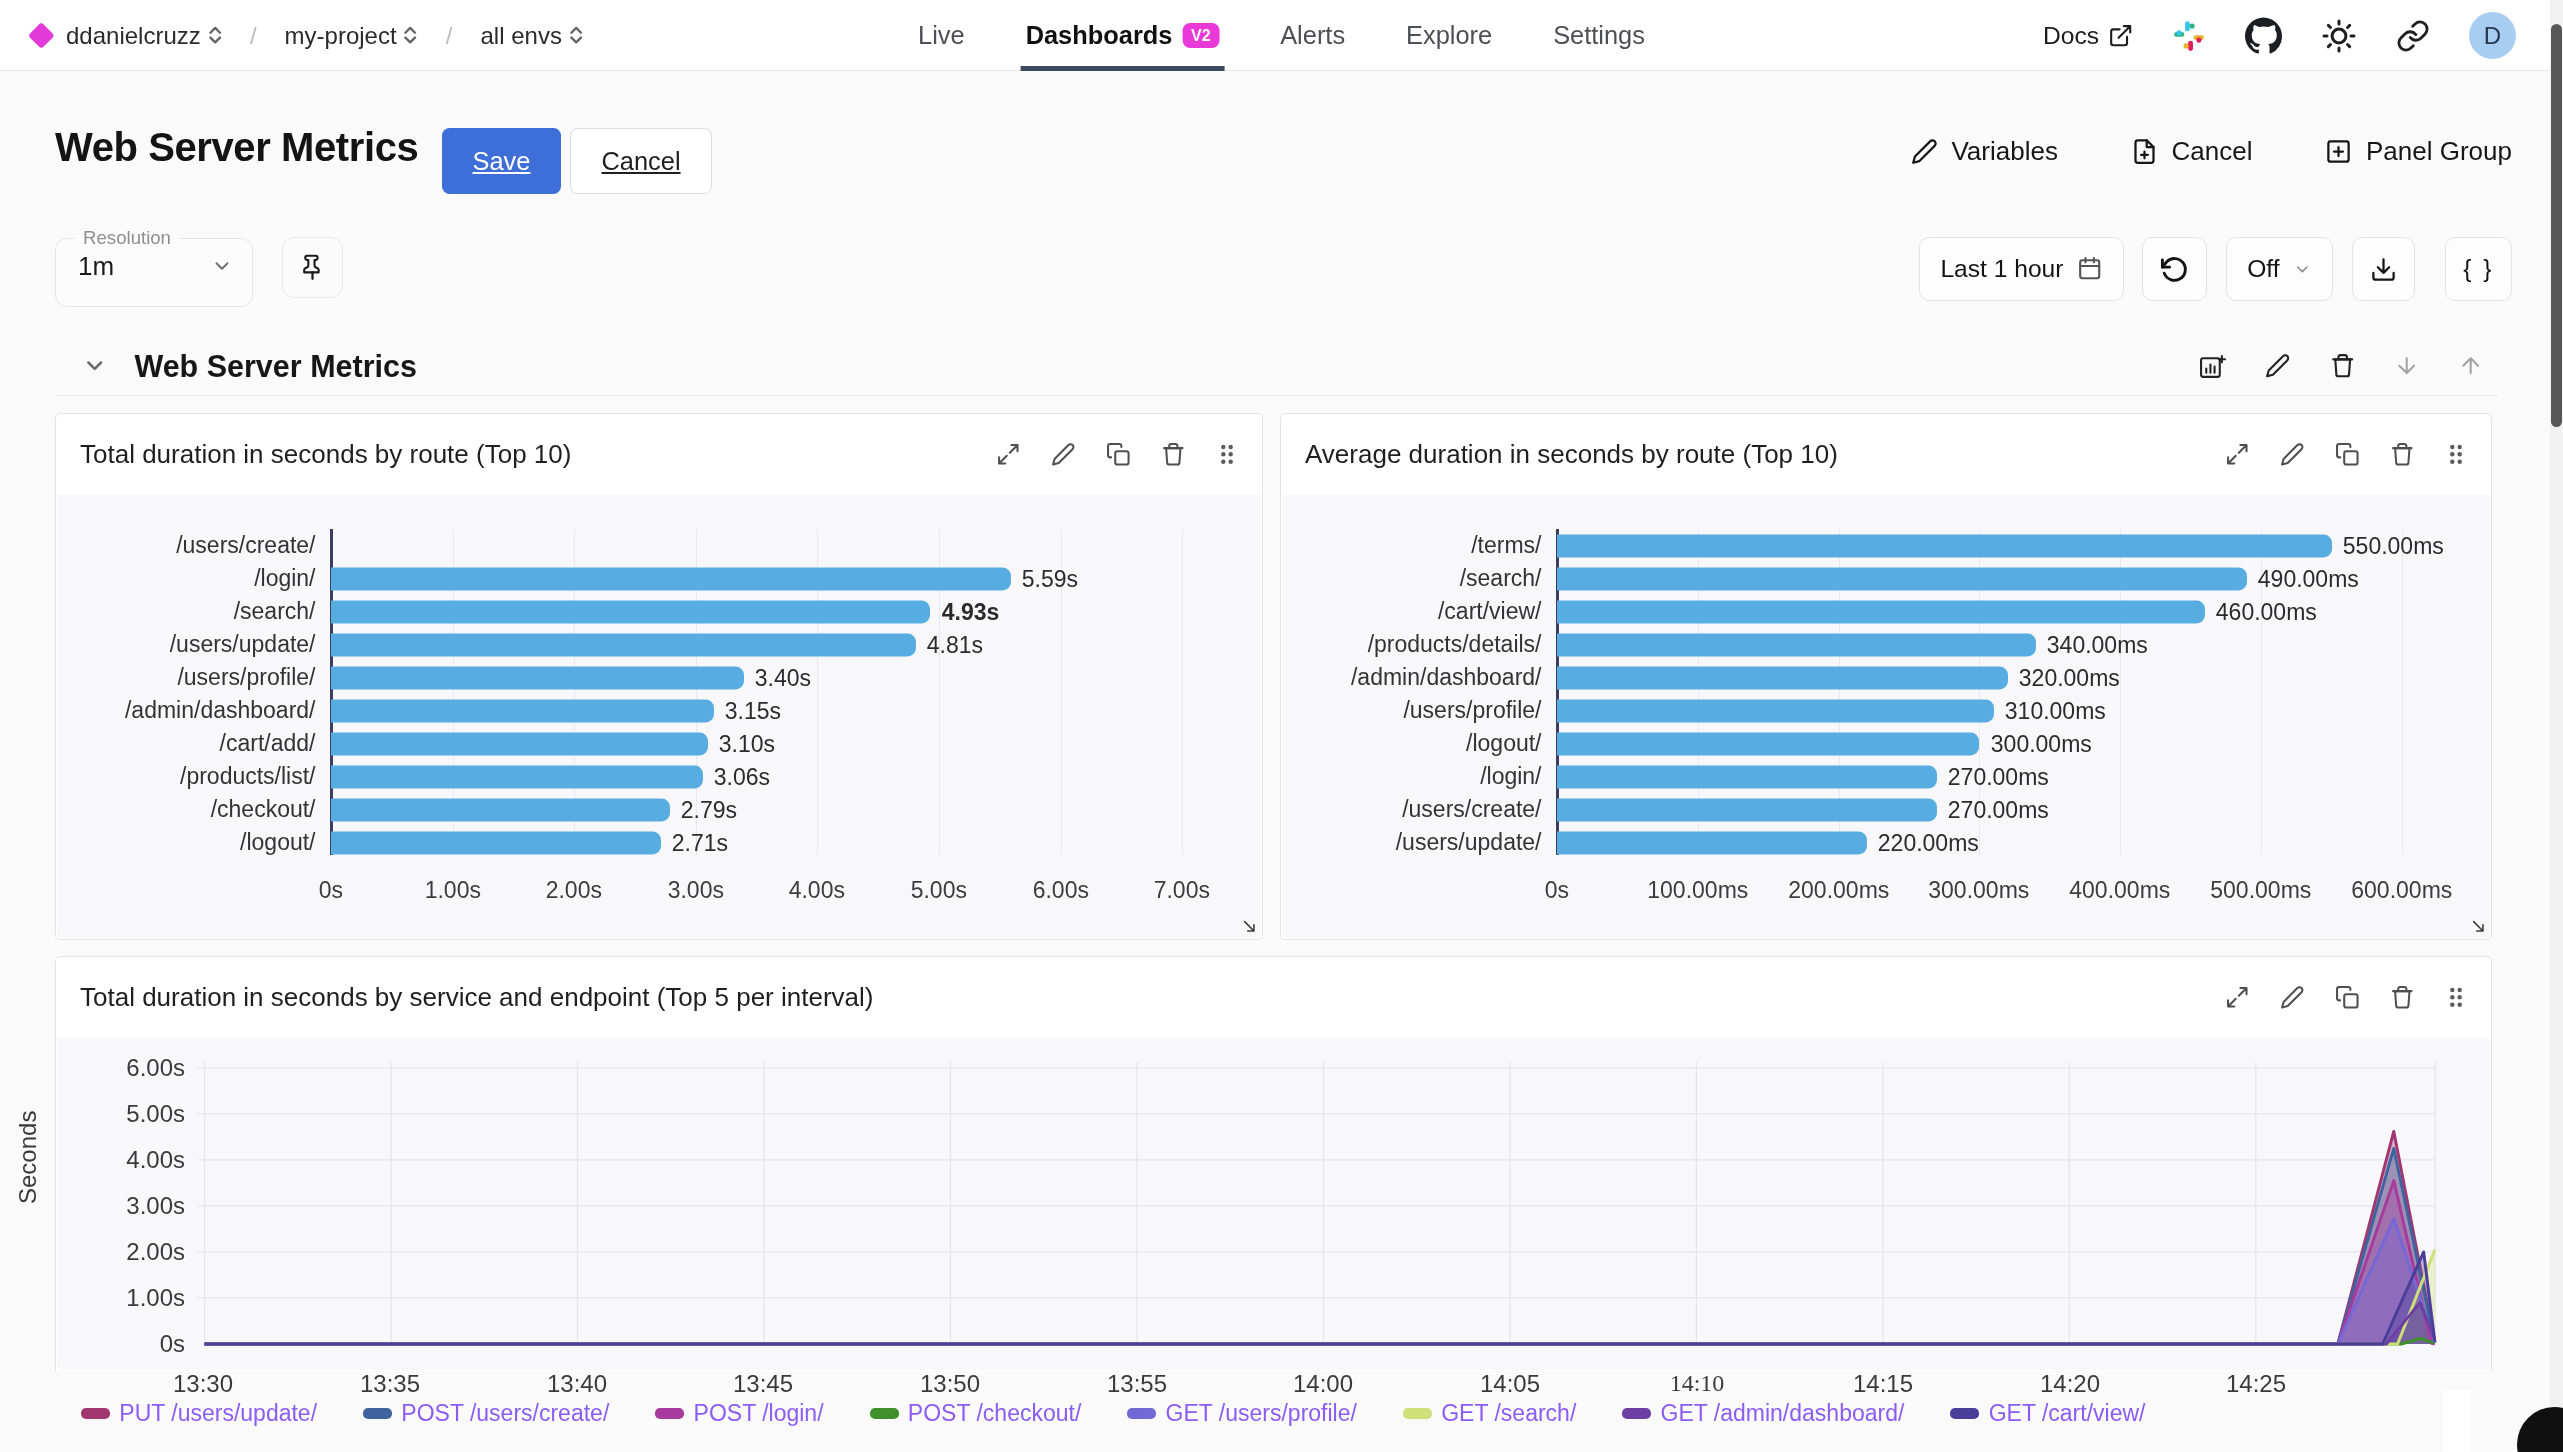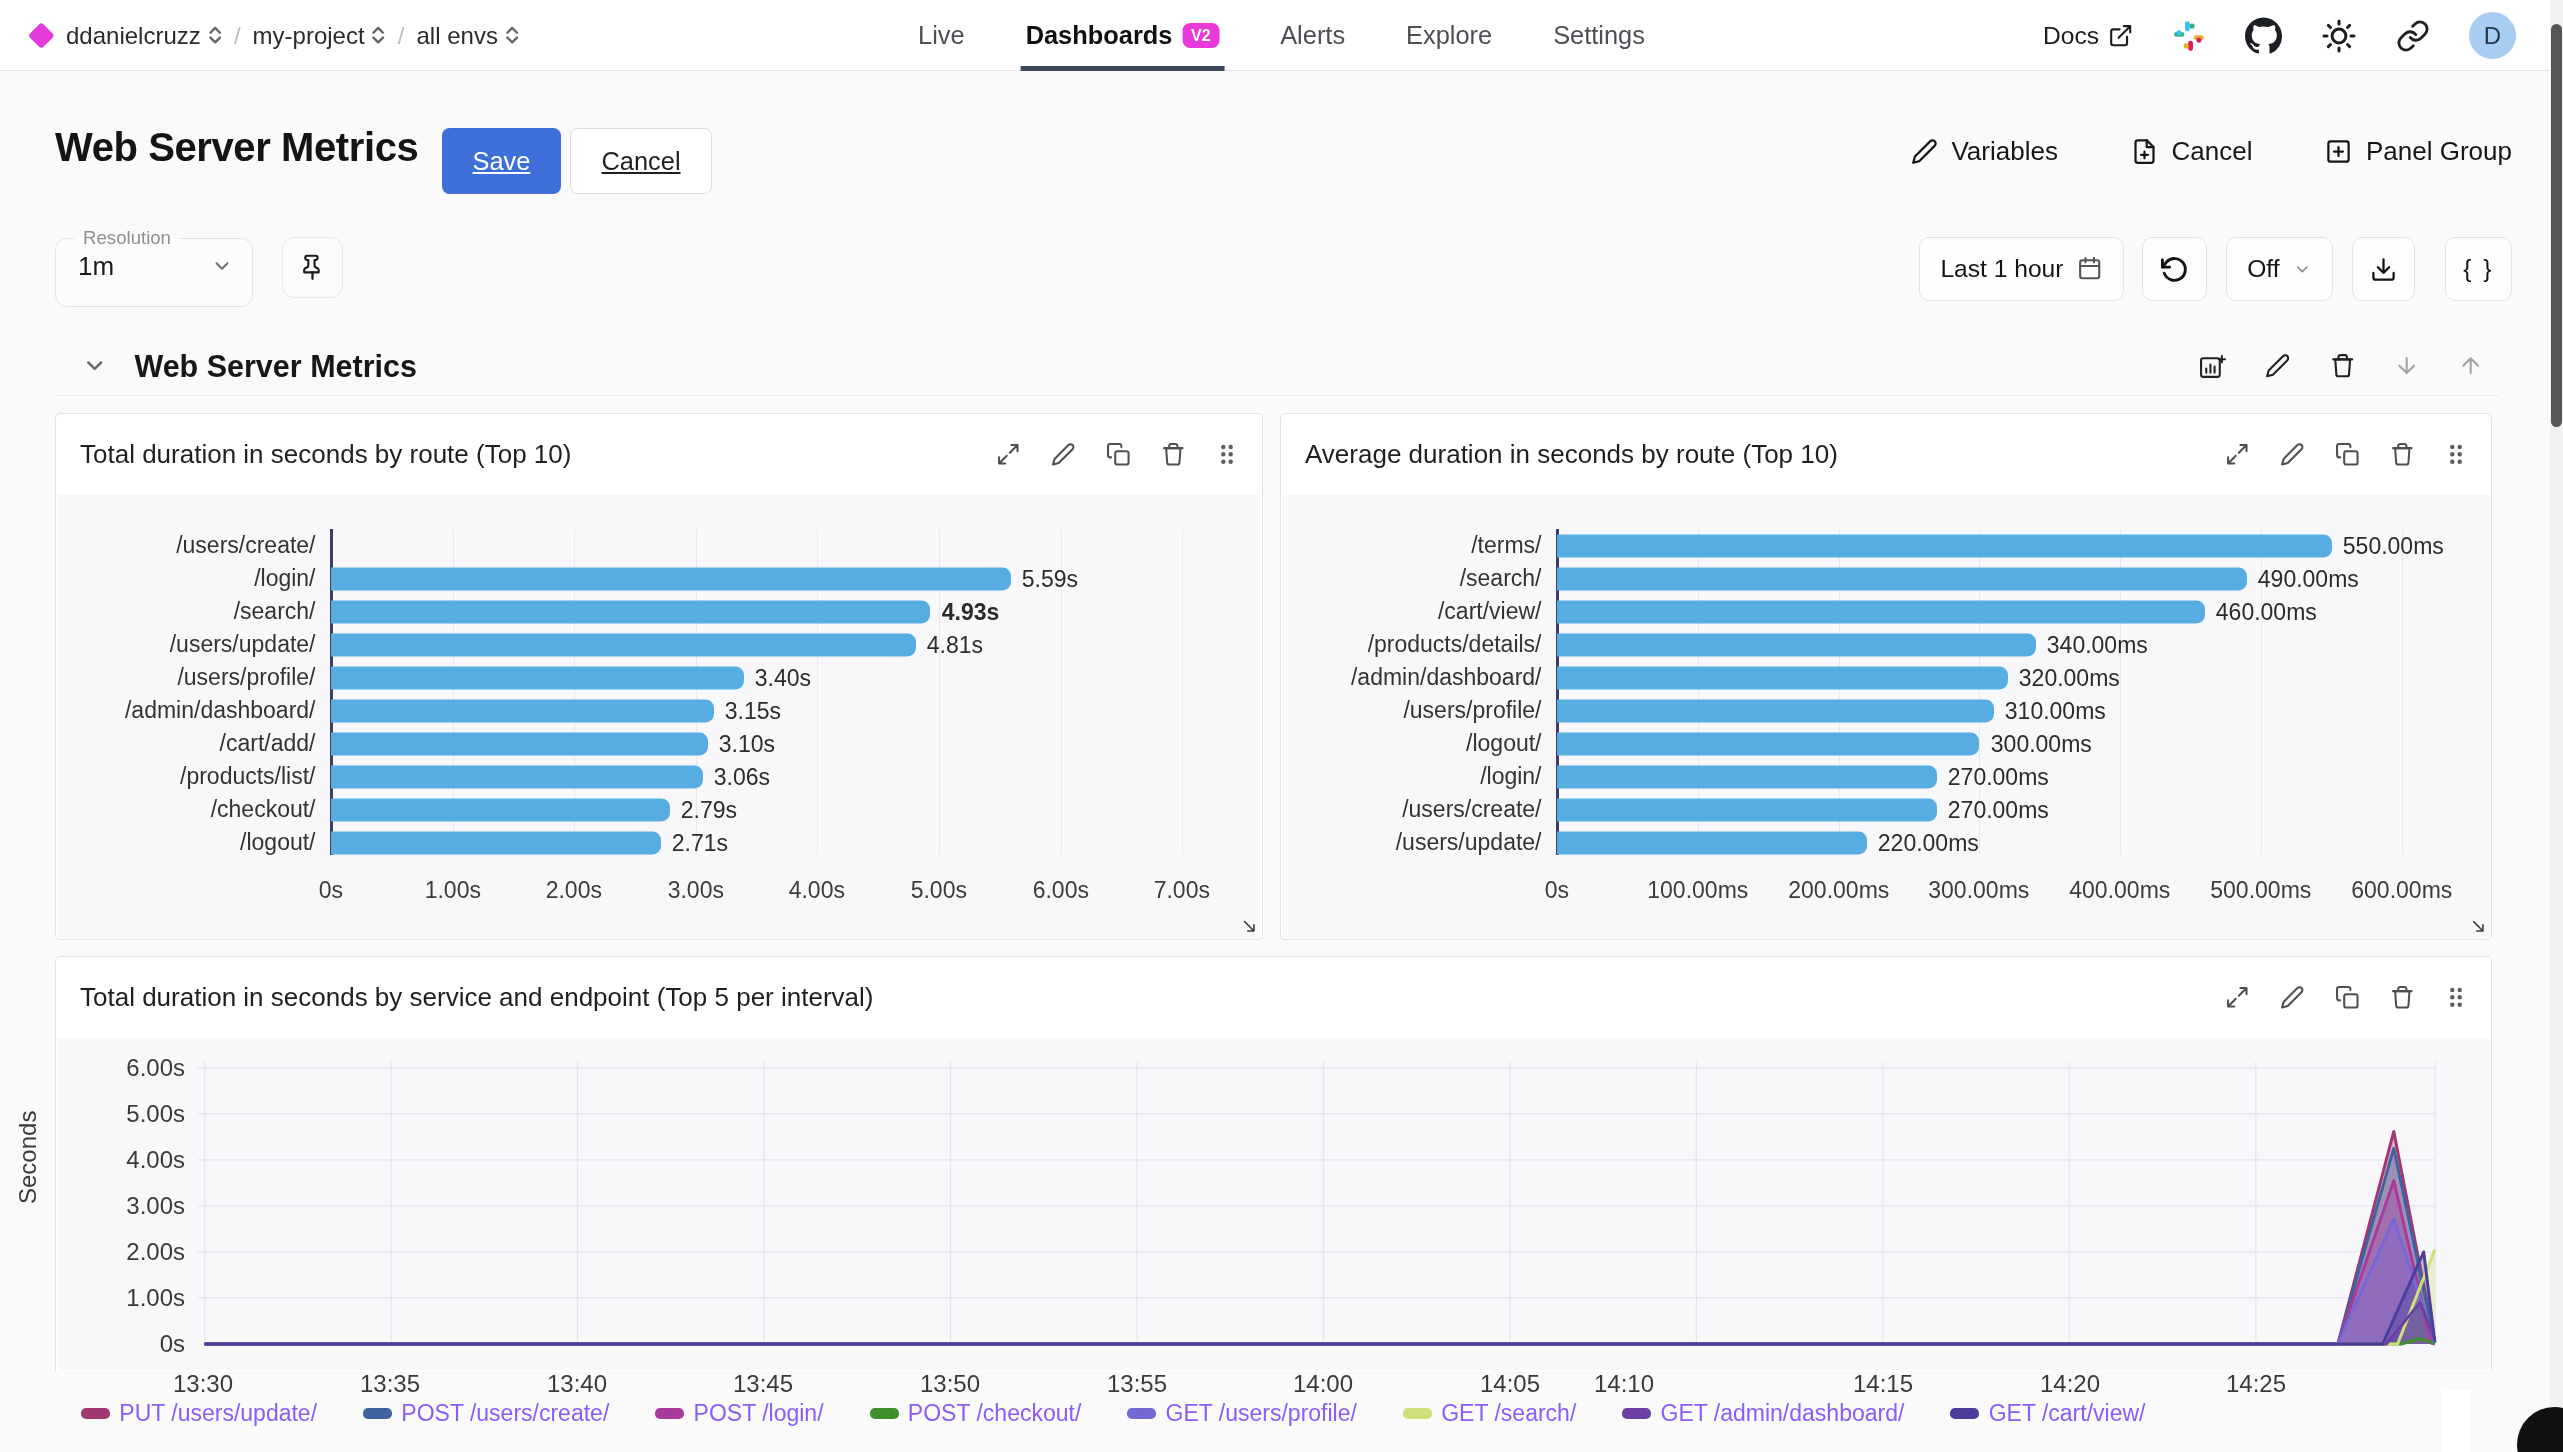--- a/index.html
+++ b/index.html
@@ -3,21 +3,21 @@
 <meta charset="utf-8">
 <style>
   * { margin:0; padding:0; box-sizing:border-box; }
   html,body { width:2563px; height:1453px; overflow:hidden; }
   body { font-family:"Liberation Sans", sans-serif; background:#fafafa; color:#1c1c1c; position:relative; }
   svg.ic { stroke:currentColor; fill:none; stroke-width:2; stroke-linecap:round; stroke-linejoin:round; display:block; }
 
   
   .topnav { position:absolute; left:0; top:0; width:2563px; height:71px; background:#fff; border-bottom:0.8px solid #e7e7e7; }
   .brand { position:absolute; left:32px; top:26px; width:18.6px; height:18.6px; background:#e23bd9; transform:rotate(45deg); border-radius:3.4px; }
-  .crumbs { position:absolute; left:66px; top:0; height:71px; display:flex; align-items:center; gap:12px; font-size:24px; color:#2b2b2b; font-weight:500; }
+  .crumbs { position:absolute; left:66px; top:0; height:71px; display:flex; align-items:center; gap:28px; font-size:24px; color:#2b2b2b; font-weight:500; }
   .crumb { display:flex; align-items:center; gap:6.8px; cursor:pointer; }
   .crumb .ud { color:#666; }
   .crumb-sep { color:#bdbdbd; font-weight:400; }
   .tabs { position:absolute; left:50%; transform:translateX(-50%); top:0; height:71px; display:flex; align-items:stretch; gap:61px; }
   .tab { display:flex; align-items:center; gap:10.2px; font-size:25.4px; color:#4e4e56; position:relative; cursor:pointer; }
   .tab.active { color:#101010; font-weight:700; }
   .tab.active::after { content:""; position:absolute; left:-5.1px; right:-5.1px; bottom:0; height:5.1px; background:#3d4a5c; }
   .badge-v2 { background:#e93ad9; color:#fff; font-size:16px; font-weight:700; padding:3.4px 8.5px; border-radius:7.6px; }
   .nav-right { position:absolute; right:47px; top:0; height:71px; display:flex; align-items:center; gap:39px; }
   .docs { display:flex; align-items:center; gap:8.5px; font-size:24.6px; color:#1c1c1c; cursor:pointer; }
@@ -649,21 +649,21 @@
     </svg></div>
 <div id="areaXTicks">
     <span class="xtick" style="left: 203px; top: 1370px;">13:30</span>
     <span class="xtick" style="left: 390px; top: 1370px;">13:35</span>
     <span class="xtick" style="left: 577px; top: 1370px;">13:40</span>
     <span class="xtick" style="left: 763px; top: 1370px;">13:45</span>
     <span class="xtick" style="left: 950px; top: 1370px;">13:50</span>
     <span class="xtick" style="left: 1137px; top: 1370px;">13:55</span>
     <span class="xtick" style="left: 1323px; top: 1370px;">14:00</span>
     <span class="xtick" style="left: 1510px; top: 1370px;">14:05</span>
-    <span class="xtick" style="left: 1624px; top: 1370px;">14:10</span>
+    <span class="xtick" style="left: 1697px; top: 1370px; font-family: Liberation Serif, serif;">14:10</span>
     <span class="xtick" style="left: 1883px; top: 1370px;">14:15</span>
     <span class="xtick" style="left: 2070px; top: 1370px;">14:20</span>
     <span class="xtick" style="left: 2256px; top: 1370px;">14:25</span>
   </div>
 <div class="legend" id="legend">
     <span class="legend-item">
       <span class="legend-swatch" style="background: rgb(161, 54, 112);"></span>
       <span>PUT /users/update/</span>
     </span>
     <span class="legend-item">

